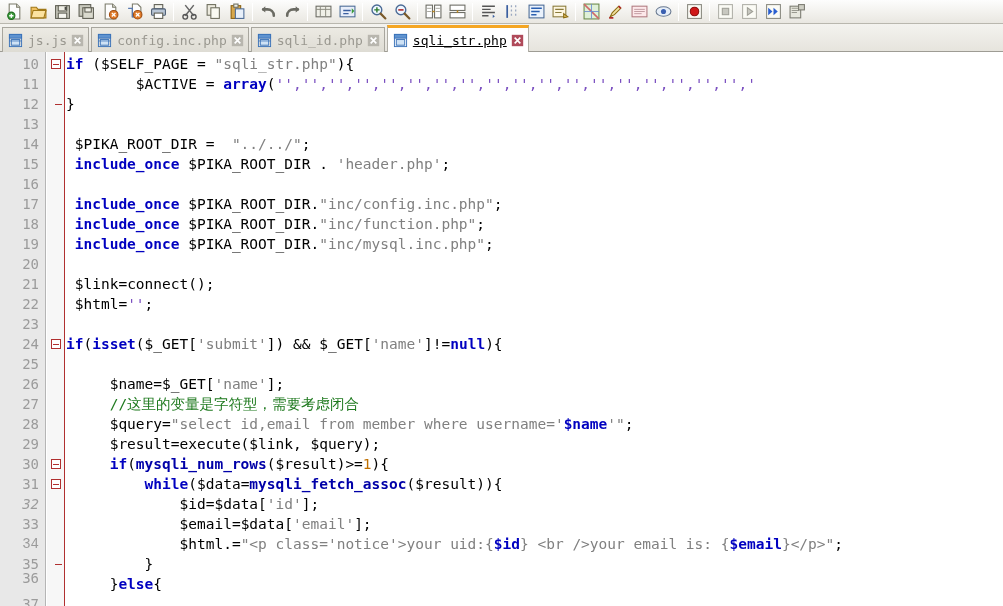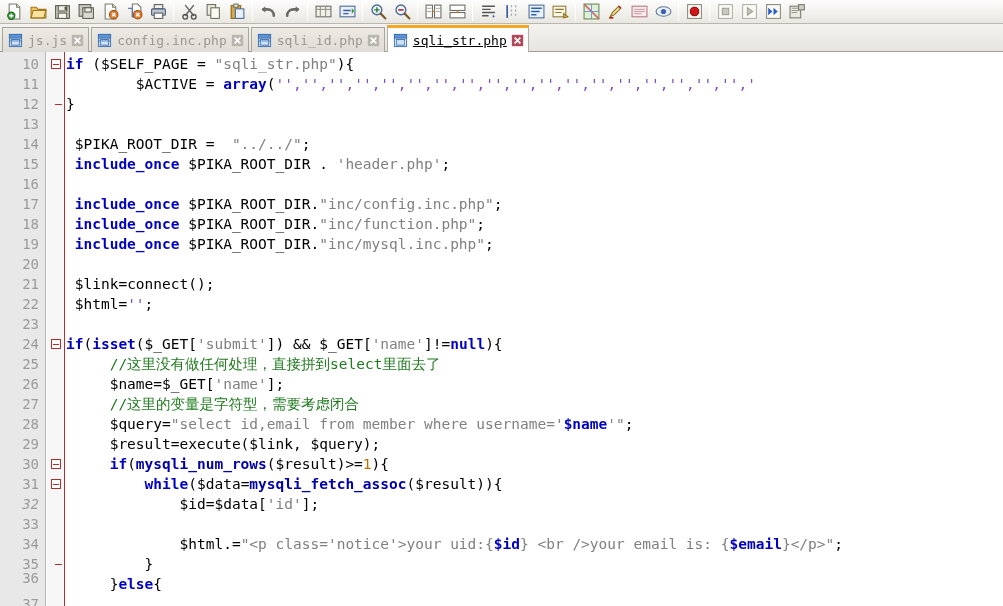--- a/index.html
+++ b/index.html
@@ -479,21 +479,21 @@
       <div class="ln" style="top: 282px;">24</div>
       <div class="ln" style="top: 302px;">25</div>
       <div class="ln" style="top: 322px;">26</div>
       <div class="ln" style="top: 342px;">27</div>
       <div class="ln" style="top: 362px;">28</div>
       <div class="ln" style="top: 382px;">29</div>
       <div class="ln" style="top: 402px;">30</div>
       <div class="ln" style="top: 422px;">31</div>
       <div class="ln" style="top: 442px; font-style: italic;">32</div>
       <div class="ln" style="top: 462px;">33</div>
-      <div class="ln" style="top: 482px;">34</div>
+      <div class="ln" style="top: 482px; font-family: Liberation Mono, monospace;">34</div>
       <div class="ln" style="top: 502px;">35</div>
       <div class="ln" style="top: 516px;">36</div>
       <div class="ln" style="top: 542px;">37</div>
     </div>
   <div id="foldcol">
       <div class="fold" style="top: 7px;"></div>
       <div class="foldend" style="top: 52px;"></div>
       <div class="fold" style="top: 287px;"></div>
       <div class="fold" style="top: 407px;"></div>
       <div class="fold" style="top: 427px;"></div>
@@ -509,26 +509,26 @@
       <div class="code-line" style="top: 102px;"><span class="plain"> </span><span class="kw">include_once</span><span class="plain"> </span><span class="var">$PIKA_ROOT_DIR</span><span class="op"> . </span><span class="str">'header.php'</span><span class="op">;</span></div>
       <div class="code-line" style="top: 122px;">&nbsp;</div>
       <div class="code-line" style="top: 142px;"><span class="plain"> </span><span class="kw">include_once</span><span class="plain"> </span><span class="var">$PIKA_ROOT_DIR</span><span class="op">.</span><span class="str">"inc/config.inc.php"</span><span class="op">;</span></div>
       <div class="code-line" style="top: 162px;"><span class="plain"> </span><span class="kw">include_once</span><span class="plain"> </span><span class="var">$PIKA_ROOT_DIR</span><span class="op">.</span><span class="str">"inc/function.php"</span><span class="op">;</span></div>
       <div class="code-line" style="top: 182px;"><span class="plain"> </span><span class="kw">include_once</span><span class="plain"> </span><span class="var">$PIKA_ROOT_DIR</span><span class="op">.</span><span class="str">"inc/mysql.inc.php"</span><span class="op">;</span></div>
       <div class="code-line" style="top: 202px;">&nbsp;</div>
       <div class="code-line" style="top: 222px;"><span class="plain"> </span><span class="var">$link</span><span class="op">=</span><span class="plain">connect</span><span class="op">();</span></div>
       <div class="code-line" style="top: 242px;"><span class="plain"> </span><span class="var">$html</span><span class="op">=</span><span class="qt">''</span><span class="op">;</span></div>
       <div class="code-line" style="top: 262px;">&nbsp;</div>
       <div class="code-line" style="top: 282px;"><span class="kw">if</span><span class="op">(</span><span class="kw">isset</span><span class="op">(</span><span class="var">$_GET</span><span class="op">[</span><span class="str">'submit'</span><span class="op">]) </span><span class="op">&amp;&amp;</span><span class="plain"> </span><span class="var">$_GET</span><span class="op">[</span><span class="str">'name'</span><span class="op">]!=</span><span class="kw">null</span><span class="op">){</span></div>
-      <div class="code-line" style="top: 302px;"><span class="plain">     </span><span class="cmt">//这里没有做任何处理，直接拼到select里面去了</span></div>
       <div class="code-line" style="top: 322px;"><span class="plain">     </span><span class="var">$name</span><span class="op">=</span><span class="var">$_GET</span><span class="op">[</span><span class="str">'name'</span><span class="op">];</span></div>
       <div class="code-line" style="top: 342px;"><span class="plain">     </span><span class="cmt">//这里的变量是字符型，需要考虑闭合</span></div>
       <div class="code-line" style="top: 362px;"><span class="plain">     </span><span class="var">$query</span><span class="op">=</span><span class="str">"select id,email from member where username='</span><span class="kw">$name</span><span class="str">'"</span><span class="op">;</span></div>
       <div class="code-line" style="top: 382px;"><span class="plain">     </span><span class="var">$result</span><span class="op">=</span><span class="plain">execute</span><span class="op">(</span><span class="var">$link</span><span class="op">, </span><span class="var">$query</span><span class="op">);</span></div>
       <div class="code-line" style="top: 402px;"><span class="plain">     </span><span class="kw">if</span><span class="op">(</span><span class="fn">mysqli_num_rows</span><span class="op">(</span><span class="var">$result</span><span class="op">)&gt;=</span><span class="num">1</span><span class="op">){</span></div>
       <div class="code-line" style="top: 422px;"><span class="plain">         </span><span class="kw">while</span><span class="op">(</span><span class="var">$data</span><span class="op">=</span><span class="fn">mysqli_fetch_assoc</span><span class="op">(</span><span class="var">$result</span><span class="op">)){</span></div>
       <div class="code-line" style="top: 442px;"><span class="plain">             </span><span class="var">$id</span><span class="op">=</span><span class="var">$data</span><span class="op">[</span><span class="str">'id'</span><span class="op">];</span></div>
+      <div class="code-line" style="top: 462px;"><span class="plain">             </span><span class="var">$email</span><span class="op">=</span><span class="var">$data</span><span class="op">[</span><span class="str">'email'</span><span class="op">];</span></div>
       <div class="code-line" style="top: 482px;"><span class="plain">             </span><span class="var">$html</span><span class="op">.=</span><span class="str">"&lt;p class='notice'&gt;your uid:{</span><span class="kw">$id</span><span class="str">} &lt;br /&gt;your email is: {</span><span class="kw">$email</span><span class="str">}&lt;/p&gt;"</span><span class="op">;</span></div>
       <div class="code-line" style="top: 502px;"><span class="plain">         </span><span class="op">}</span></div>
       <div class="code-line" style="top: 522px;"><span class="plain">     </span><span class="op">}</span><span class="kw">else</span><span class="op">{</span></div>
       <div class="code-line" style="top: 542px;">&nbsp;</div>
     </div>
 </div>
 
 </body></html>

